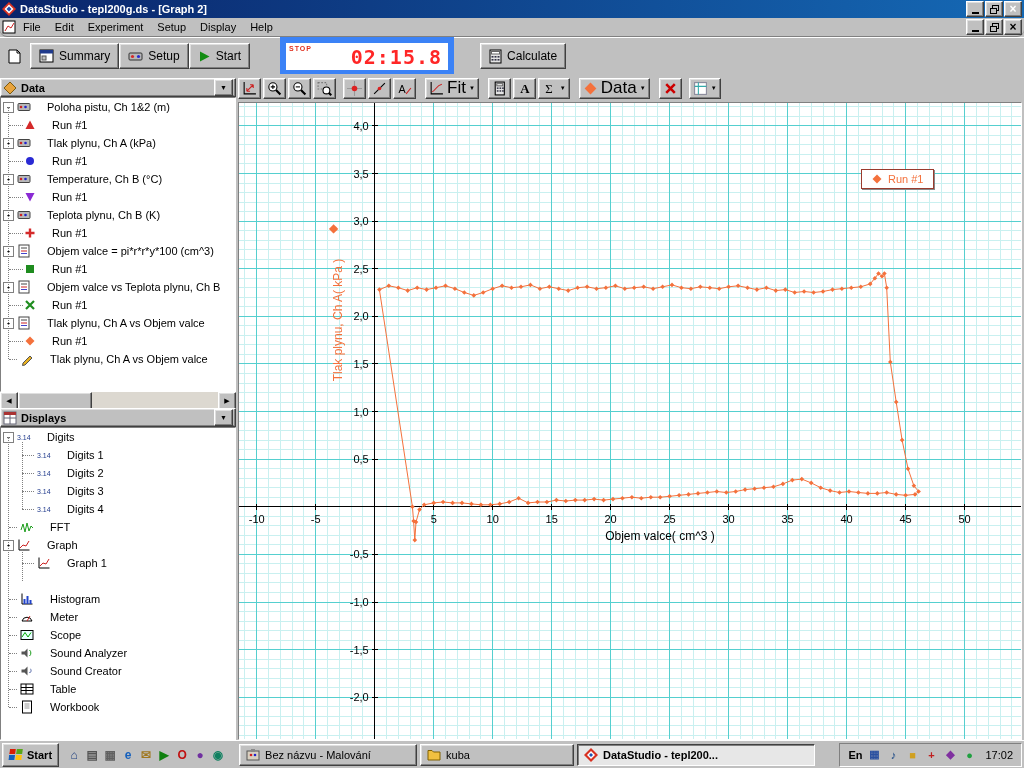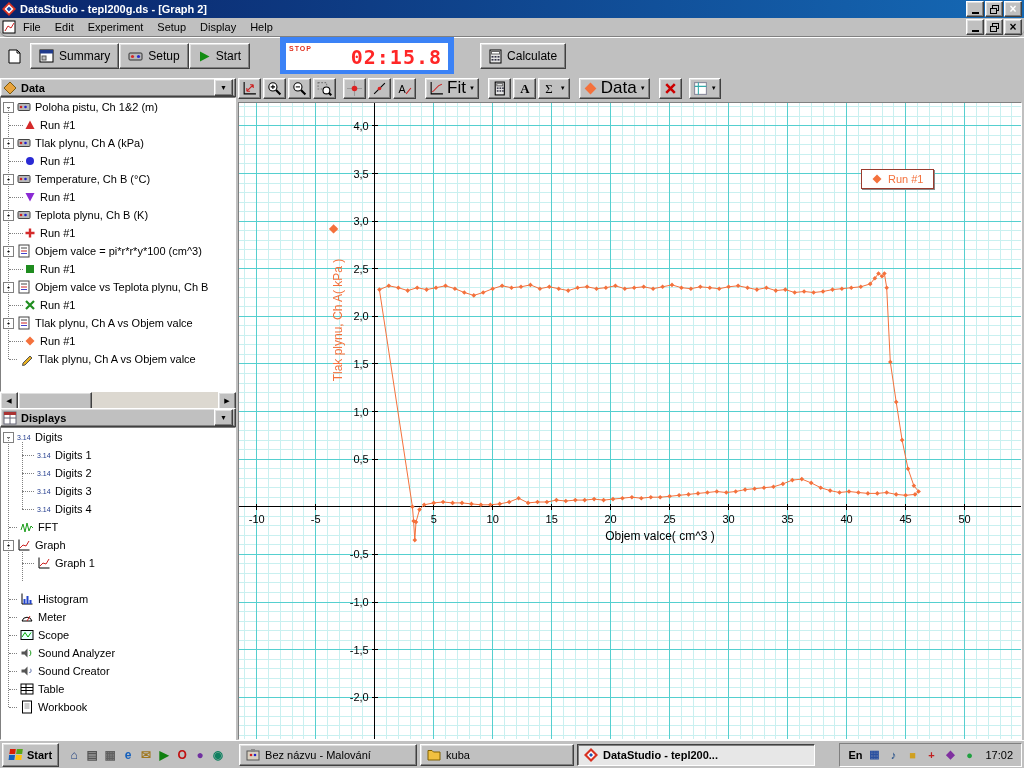--- a/index.html
+++ b/index.html
@@ -46,21 +46,21 @@
   .trow{position:absolute;left:0;right:0;height:18px;display:flex;align-items:center;white-space:nowrap;}
   .tbox{margin-left:2px;width:11px;height:11px;background:#fff;border:1px solid #808080;box-sizing:border-box;
     font:bold 9px/8px "Liberation Sans",sans-serif;text-align:center;flex:none;}
   .stub{margin-left:8px;width:8px;height:0;border-top:1px dotted #808080;flex:none;}
   .hline{margin-left:8px;width:14px;height:0;border-top:1px dotted #808080;flex:none;}
   .hline2{margin-left:21px;width:12px;height:0;border-top:1px dotted #808080;flex:none;}
   .ticon{margin-left:2px;width:15px;height:15px;flex:none;display:flex;align-items:center;justify-content:center;}
   .ticon svg{width:14px;height:14px;}
   .tmarker{margin-left:1px;width:12px;height:12px;flex:none;display:flex;align-items:center;justify-content:center;}
   .tmarker svg{width:10px;height:10px;}
-  .tlabel{margin-left:4px;overflow:hidden;}
+  .tlabel{margin-left:16px;overflow:hidden;}
   .tlabel.sel{background:#c0c0c0;outline:1px dotted #404040;padding:0 2px;}
   .trunk,.subtrunk{position:absolute;width:0;border-left:1px dotted #808080;}
   .trunk{left:7px;} .subtrunk{left:21px;}
   
   #graph-panel{position:absolute;left:236px;top:74px;width:788px;height:666px;background:#c0c0c0;}
   #graph-toolbar{position:absolute;left:2px;top:2px;width:784px;height:24px;display:flex;align-items:center;}
   .gbtn{height:21px;min-width:22px;display:flex;align-items:center;justify-content:center;gap:3px;padding:0 3px;flex:none;box-sizing:border-box;}
   .gbtn svg{width:15px;height:15px;}
   .glabel{font-size:17px;}
   .garrow{font-size:6px;}

